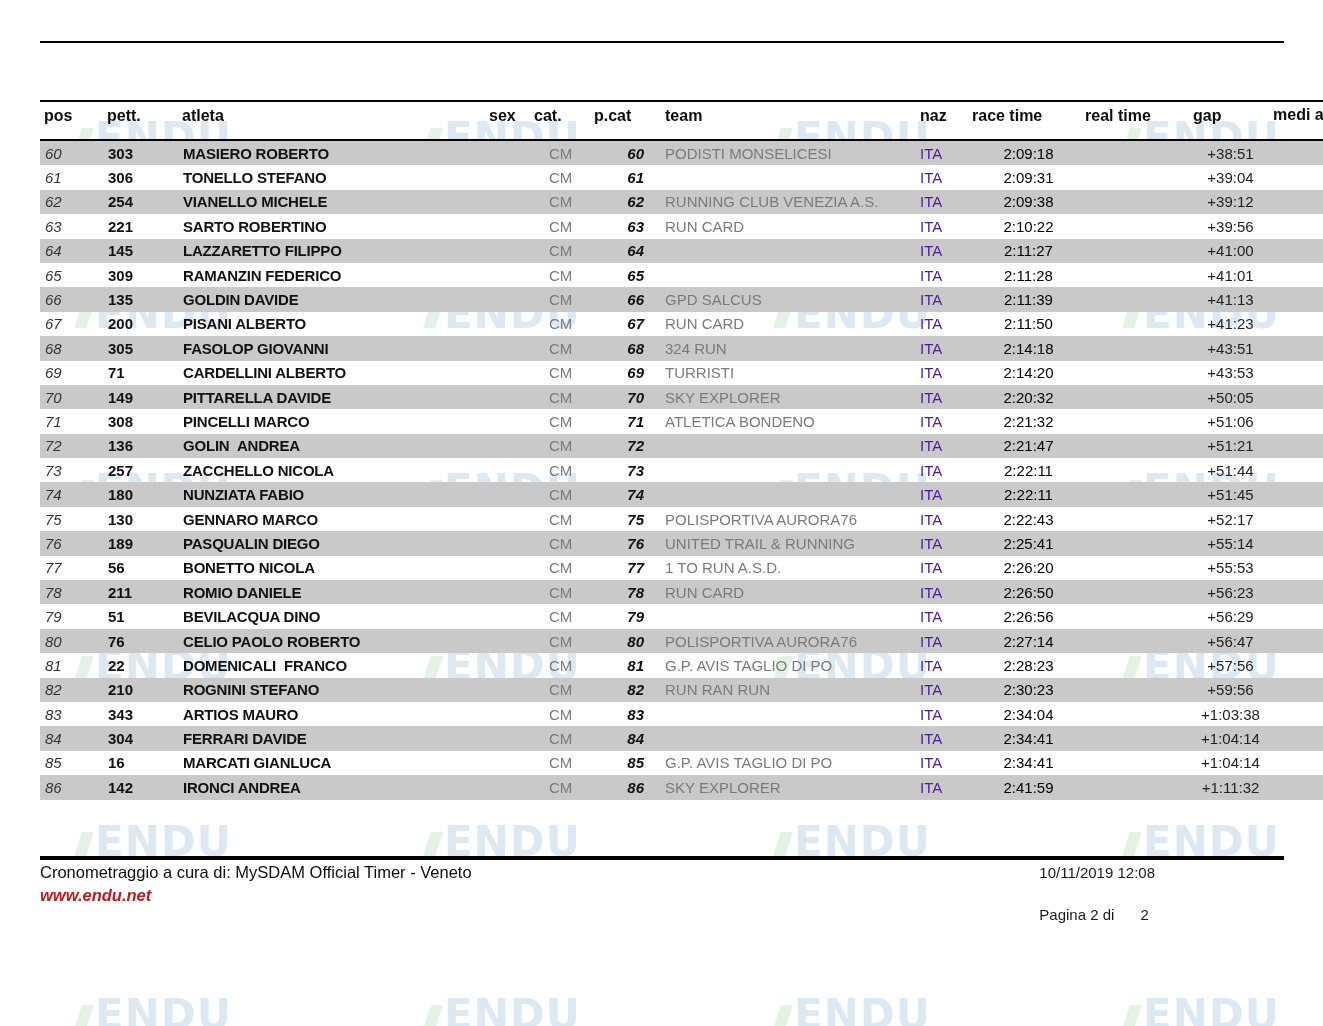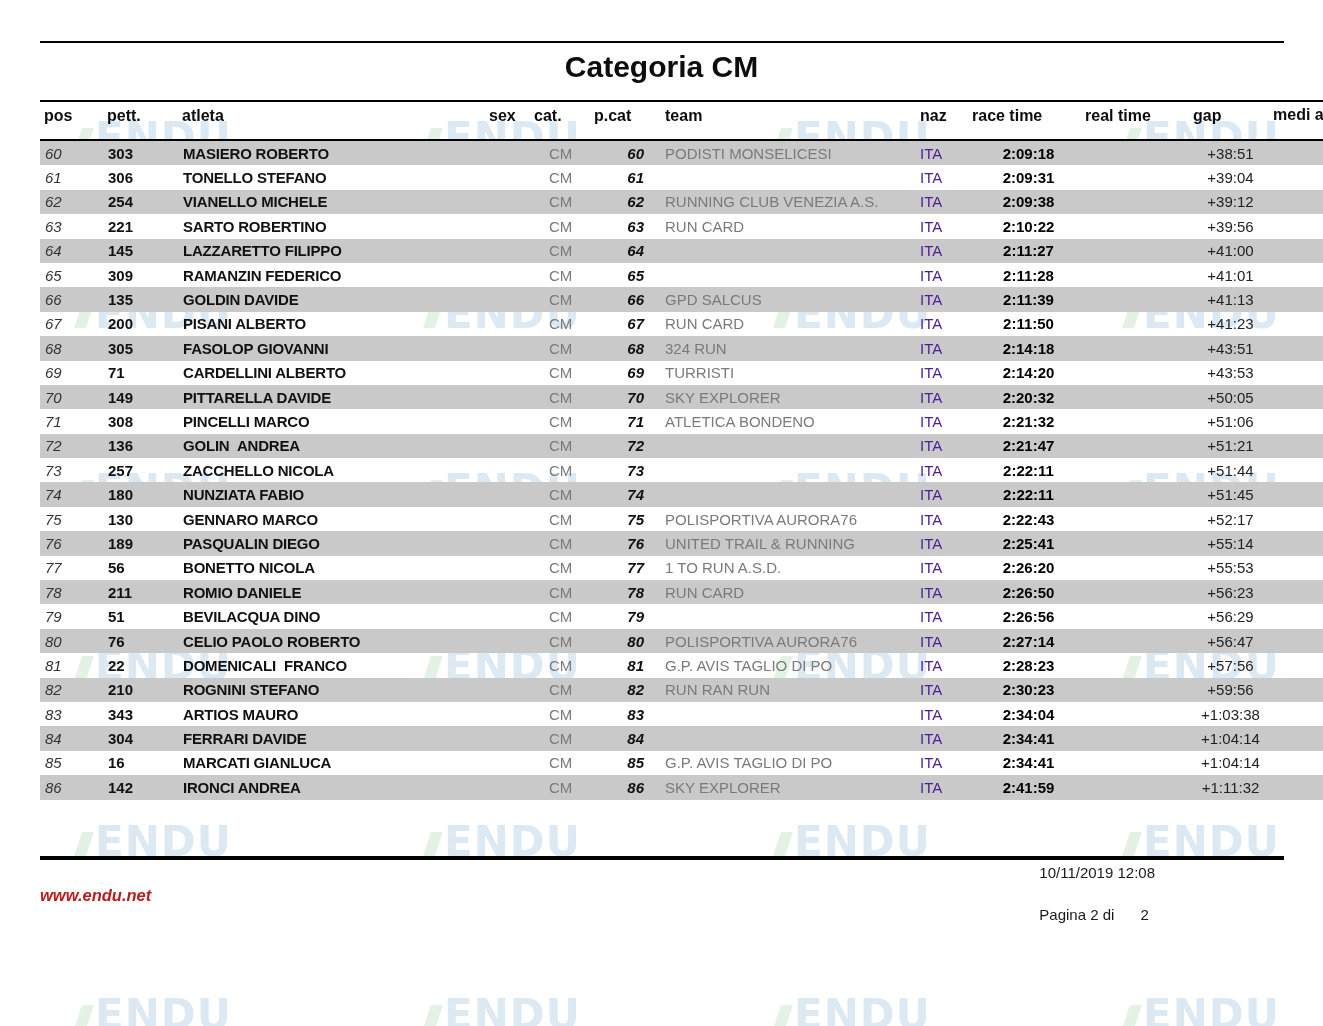--- a/index.html
+++ b/index.html
@@ -44,21 +44,21 @@
   th.col-gap{text-align:center;}
   th.col-media{text-align:right;padding-right:4px;white-space:normal;line-height:1.05;}
   
   td.col-pos{font-style:italic;color:#333;padding-left:5px;font-size:14.5px;}
   td.col-pett{font-weight:bold;padding-left:6px;font-size:15.5px;}
   td.col-atleta{font-weight:bold;padding-left:6px;font-size:15.5px;letter-spacing:-0.2px;white-space:pre;}
   td.col-cat{color:#7a7a7a;padding-left:15px;font-size:14.5px;}
   td.col-pcat{text-align:right;padding-right:14px;font-weight:bold;font-style:italic;font-size:15px;}
   td.col-team{color:#7a7a7a;padding-left:7px;font-size:14px;white-space:pre;}
   td.col-naz{color:#4c1d95;padding-left:7px;font-size:14.5px;}
-  td.col-race{text-align:center;font-weight:bold;font-size:17px;color:#000;}
+  td.col-race{text-align:center;font-weight:normal;font-size:17px;color:#000;}
   td.col-gap{text-align:center;padding-right:5px;font-size:13.5px;color:#222;}
   
   .footer-rule{position:absolute;left:40px;top:856px;width:1244px;height:4px;background:#000;}
   .credit{position:absolute;left:40px;top:863px;font-size:16.5px;color:#0d0d0d;}
   .website{position:absolute;left:40px;top:886px;font-size:16.5px;font-weight:bold;color:#b91c1c;font-style:italic;}
   .footer-right{position:absolute;right:168px;top:864px;text-align:left;font-size:15px;color:#1a1a1a;}
   .footer-page{margin-top:25px;}
   .footer-page .total{margin-left:26px;}
 </style>
 </head>
@@ -89,21 +89,20 @@
       <span class="wm" style="left: 1126px; top: 817px; color: rgb(220, 233, 242);"><i class="wm-tick"></i><b>ENDU</b></span>
       <span class="wm" style="left: 78px; top: 990px; color: rgb(220, 233, 242);"><i class="wm-tick"></i><b>ENDU</b></span>
       <span class="wm" style="left: 427px; top: 990px; color: rgb(220, 233, 242);"><i class="wm-tick"></i><b>ENDU</b></span>
       <span class="wm" style="left: 777px; top: 990px; color: rgb(220, 233, 242);"><i class="wm-tick"></i><b>ENDU</b></span>
       <span class="wm" style="left: 1126px; top: 990px; color: rgb(220, 233, 242);"><i class="wm-tick"></i><b>ENDU</b></span>
     </div>
 
   <div class="content">
     <div class="top-rule"></div>
 
-    <div class="page-title">Categoria CM</div>
 
     <table class="results">
       <thead>
         <tr>
             <th class="col-pos">pos</th>
             <th class="col-pett">pett.</th>
             <th class="col-atleta">atleta</th>
             <th class="col-sex">sex</th>
             <th class="col-cat">cat.</th>
             <th class="col-pcat">p.cat</th>
@@ -491,20 +490,21 @@
             <td class="col-naz">ITA</td>
             <td class="col-race">2:41:59</td>
             <td class="col-real"></td>
             <td class="col-gap">+1:11:32</td>
             <td class="col-media"></td>
           </tr>
         </tbody>
     </table>
 
     <div class="footer-rule"></div>
+    <div class="credit">Cronometraggio a cura di: MySDAM Official Timer - Veneto</div>
     <div class="website">www.endu.net</div>
 
     <div class="footer-right">
       <div>10/11/2019 12:08</div>
       <div class="footer-page">
         <span>Pagina 2 di</span><span class="total">2</span>
       </div>
     </div>
   </div>
 

